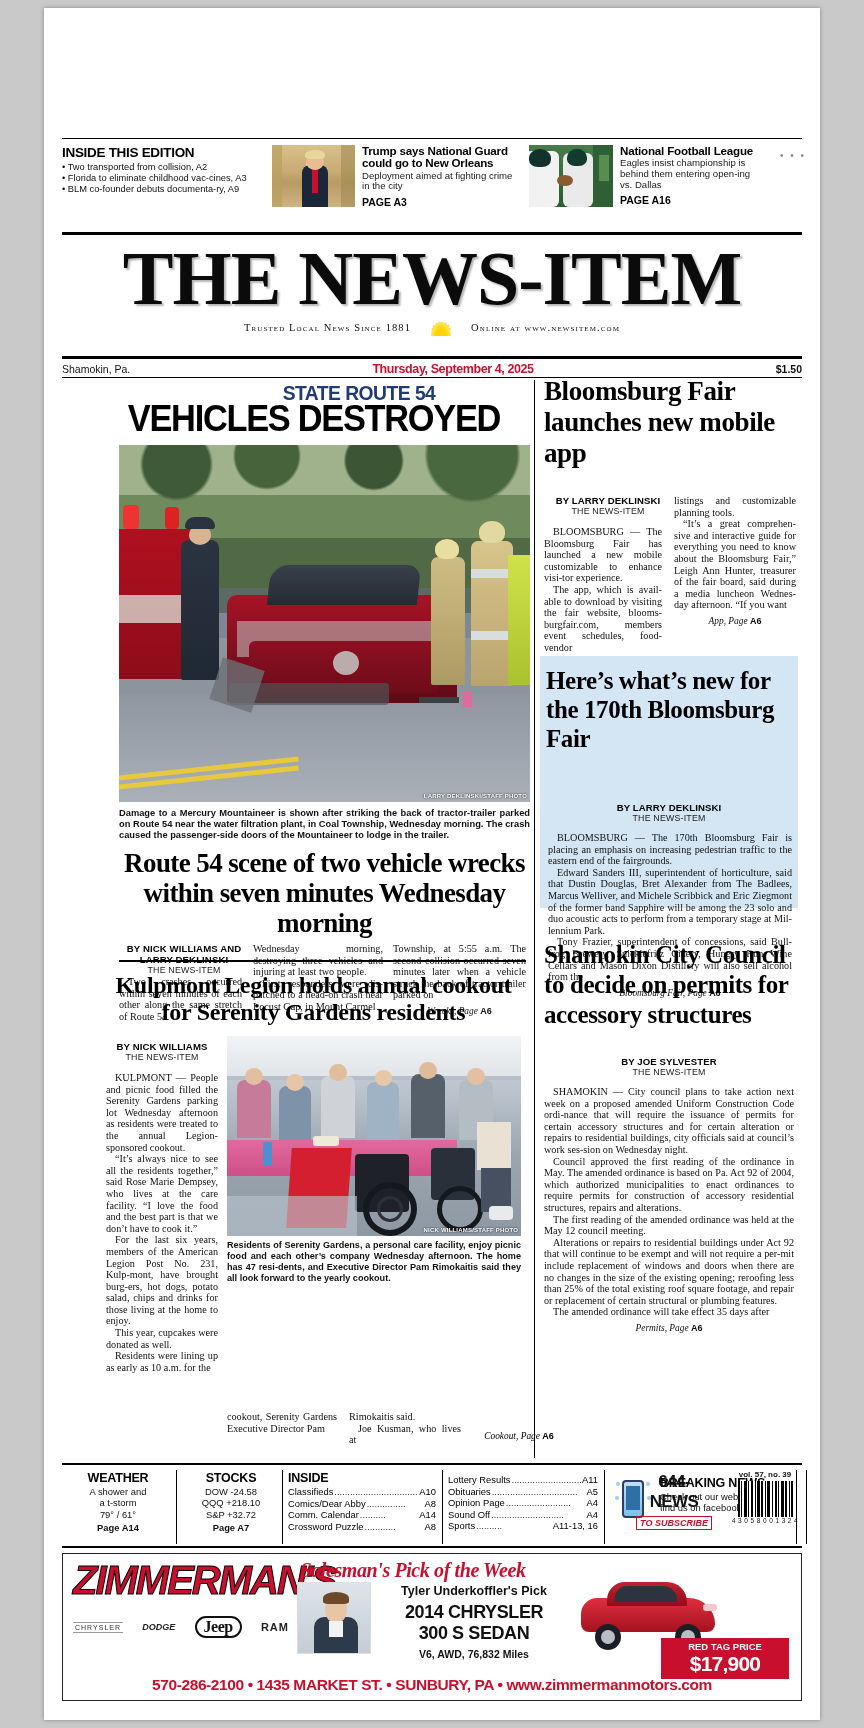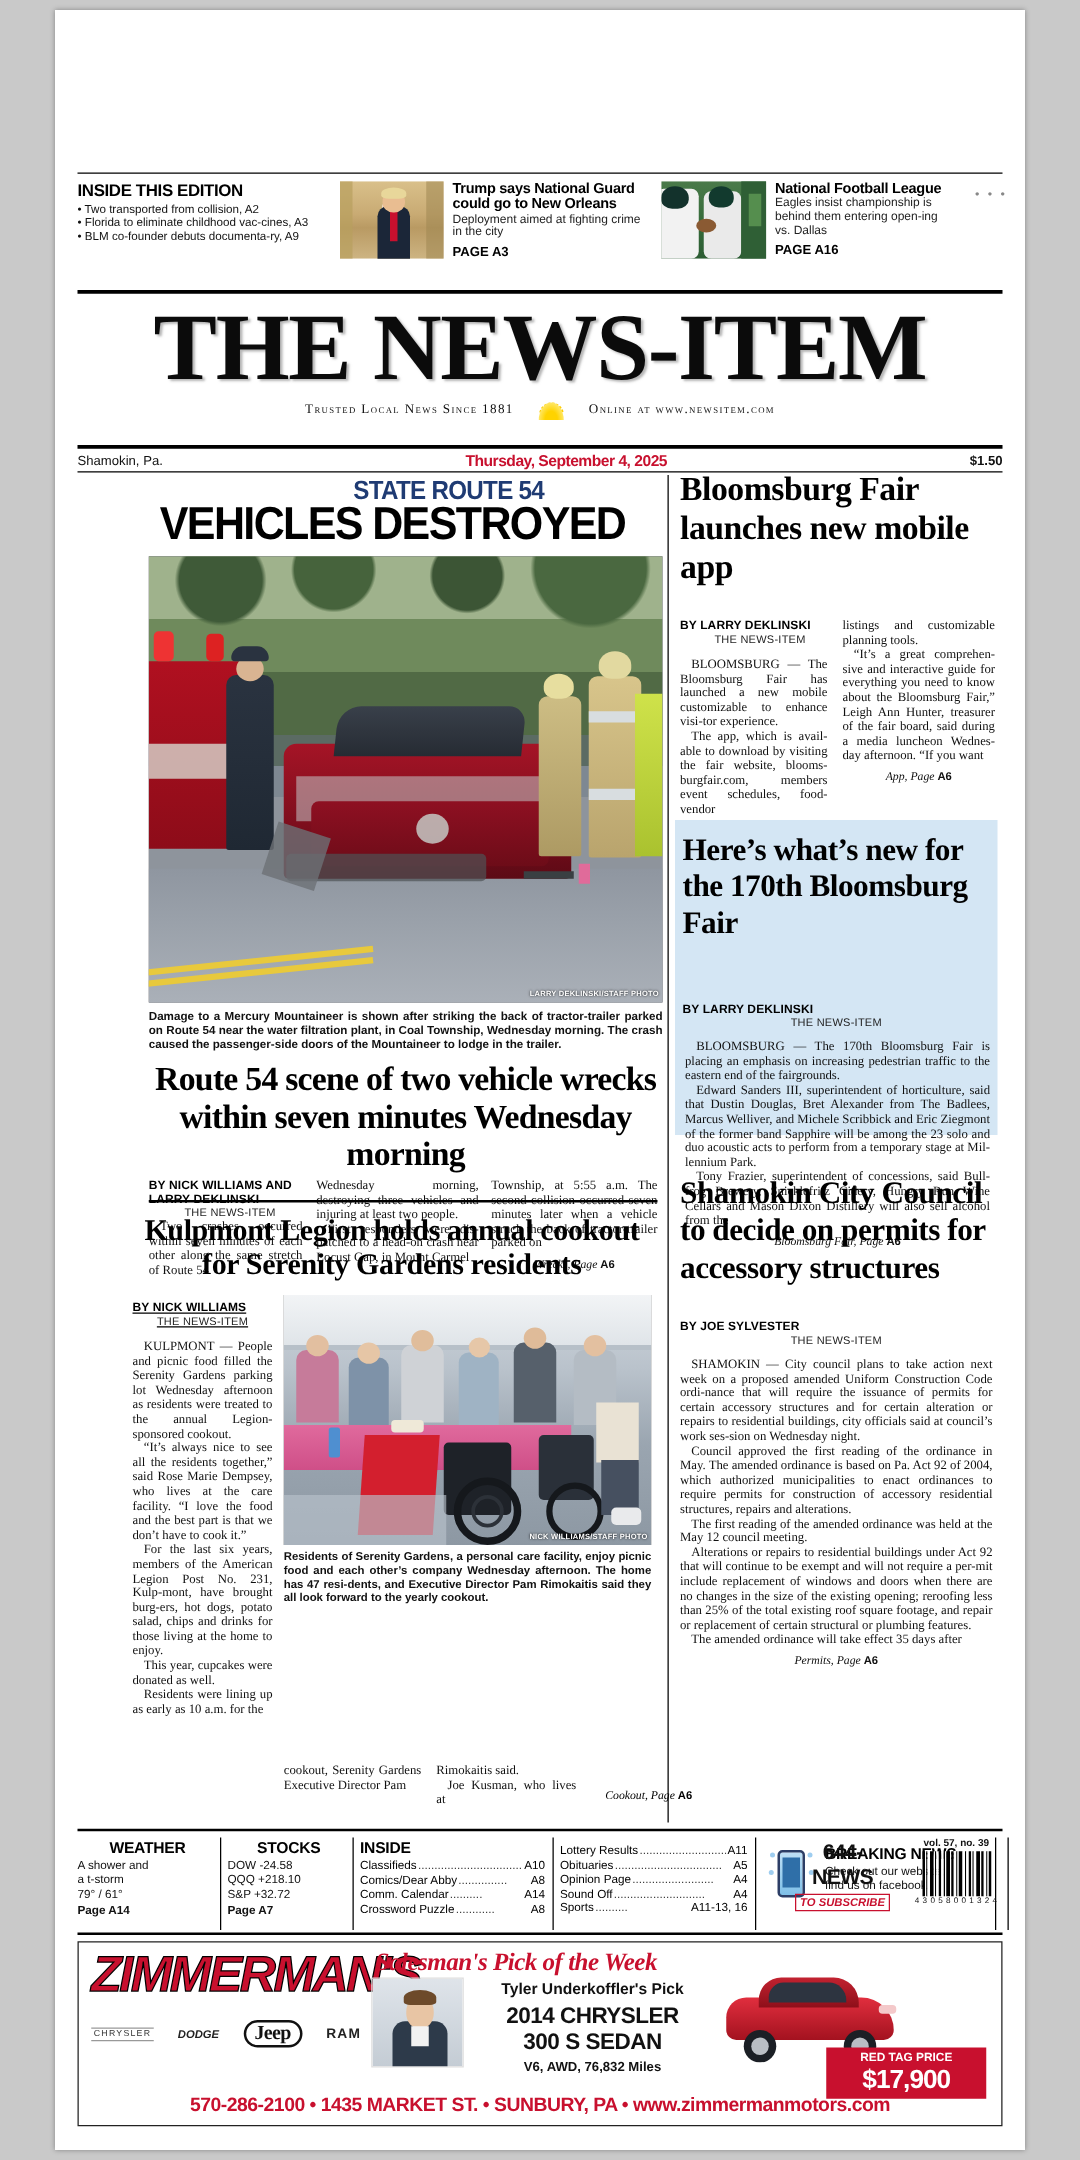--- a/index.html
+++ b/index.html
@@ -109,21 +109,21 @@
   .leadcap {
     position: absolute; left: 75px; top: 800px; width: 411px;
     font-family: "Liberation Sans", sans-serif; font-weight: bold;
     font-size: 9.3px; line-height: 11.2px; color: #111; text-align: justify;
   }
   .head2 {
     position: absolute; left: 75px; top: 840px; width: 411px; text-align: center;
     font-family: "Liberation Serif", serif; font-weight: bold;
     font-size: 27px; line-height: 30px; letter-spacing: -.6px; color: #000;
   }
-  .byline { font-family: "Liberation Sans", sans-serif; font-weight: bold; font-size: 9.6px; letter-spacing: .1px; color: #000; }
+  .byline { font-family: "Liberation Sans", sans-serif; font-weight: bold; font-size: 9.6px; letter-spacing: .1px; text-align: center; color: #000; }
   .bysub  { font-family: "Liberation Sans", sans-serif; font-size: 8.8px; text-align: center; color: #222; letter-spacing: .2px; }
   .body {
     font-family: "Liberation Serif", serif; font-size: 10.2px; line-height: 11.6px;
     color: #101010; text-align: justify; hyphens: auto;
   }
   .body p { text-indent: 9px; }
   .body p.noind { text-indent: 0; }
   .jump { font-family: "Liberation Serif", serif; font-style: italic; font-size: 9.4px; text-align: center; margin-top: 5px; }
   .jump b { font-family: "Liberation Sans", sans-serif; font-style: normal; font-weight: bold; font-size: 9px; }
 
@@ -159,21 +159,21 @@
   }
 
   
   .strip { position: absolute; left: 18px; top: 1460px; width: 740px; height: 78px; }
   .strip .cell { position: absolute; top: 0; height: 78px; padding-top: 3px; }
   .strip .sep { position: absolute; top: 2px; width: 1px; height: 74px; background: #000; }
   .strip h4 {
     font-family: "Liberation Sans", sans-serif; font-weight: bold; font-size: 12.5px;
     letter-spacing: -.2px; color: #000; text-align: center; margin-bottom: 1px;
   }
-  .strip .lines { font-family: "Liberation Sans", sans-serif; font-size: 9.4px; line-height: 11.4px; color: #111; }
+  .strip .lines { font-family: "Liberation Sans", sans-serif; font-size: 9.4px; line-height: 11.4px; color: #111; text-align: center; }
   .strip .lines.l { text-align: left; }
   .idxrow { display: flex; justify-content: space-between; font-family: "Liberation Sans", sans-serif; font-size: 9.4px; line-height: 11.6px; }
   .dotfill { flex: 1; overflow: hidden; white-space: nowrap; color: #333; margin: 0 1px; }
   .subbtn {
     font-family: "Liberation Sans", sans-serif; font-weight: bold; font-size: 9px;
     color: #c8102e; border: 1.3px solid #c8102e; padding: 1px 3px; display: inline-block; margin-top: 2px; font-style: italic;
   }
   .barcode { display: flex; align-items: flex-end; height: 36px; gap: 0; }
   .barcode i { display: block; background: #000; height: 36px; }
 
@@ -352,21 +352,21 @@
     <p class="noind">Township, at 5:55 a.m. The second collision occurred seven minutes later when a vehicle struck the back of tractor-trailer parked on</p>
     <div class="jump">
       <span>Wrecks, Page</span>
       <b>A6</b>
     </div>
   </div>
 
   <div class="rule-thin" style="top:952px;left:75px;width:407px;height:2px;background:#000;"></div>
   <div class="khead">Kulpmont Legion holds annual cookout for Serenity Gardens residents</div>
 
-  <div style="position:absolute;left:62px;top:1033px;width:112px;text-decoration:underline;">
+  <div style="position:absolute;left:62px;top:1033px;width:112px;">
     <div class="byline">BY NICK WILLIAMS</div>
     <div class="bysub">THE NEWS-ITEM</div>
   </div>
 
   <div class="body" style="position:absolute;left:62px;top:1064px;width:112px;">
     <p>KULPMONT — People and picnic food filled the Serenity Gardens parking lot Wednesday afternoon as residents were treated to the annual Legion-sponsored cookout.</p>
     <p>“It’s always nice to see all the residents together,” said Rose Marie Dempsey, who lives at the care facility. “I love the food and the best part is that we don’t have to cook it.”</p>
     <p>For the last six years, members of the American Legion Post No. 231, Kulp-mont, have brought burg-ers, hot dogs, potato salad, chips and drinks for those living at the home to enjoy.</p>
     <p>This year, cupcakes were donated as well.</p>
     <p>Residents were lining up as early as 10 a.m. for the</p>

